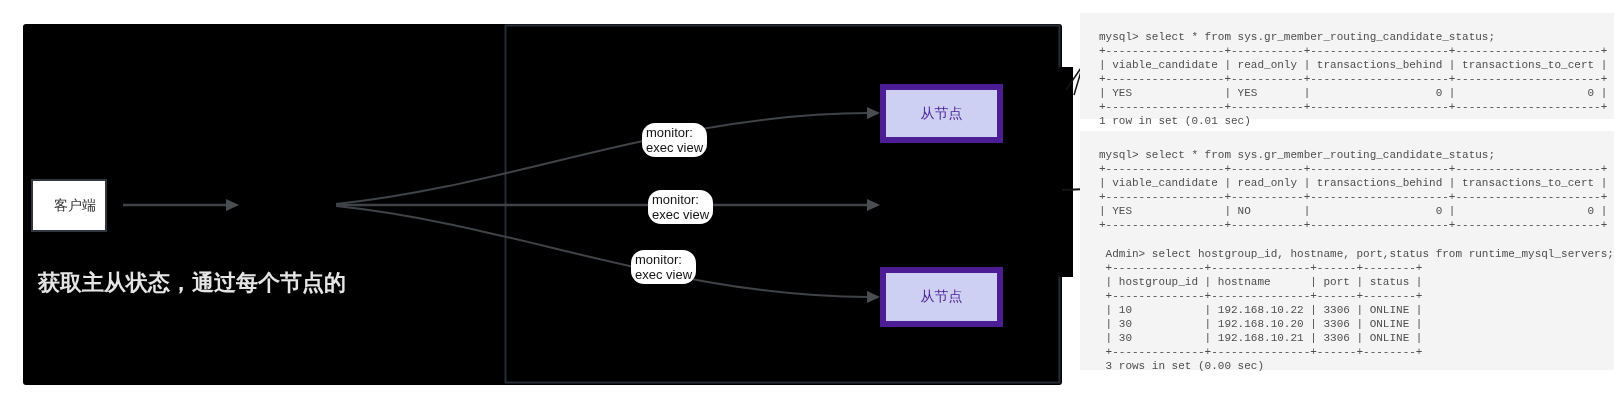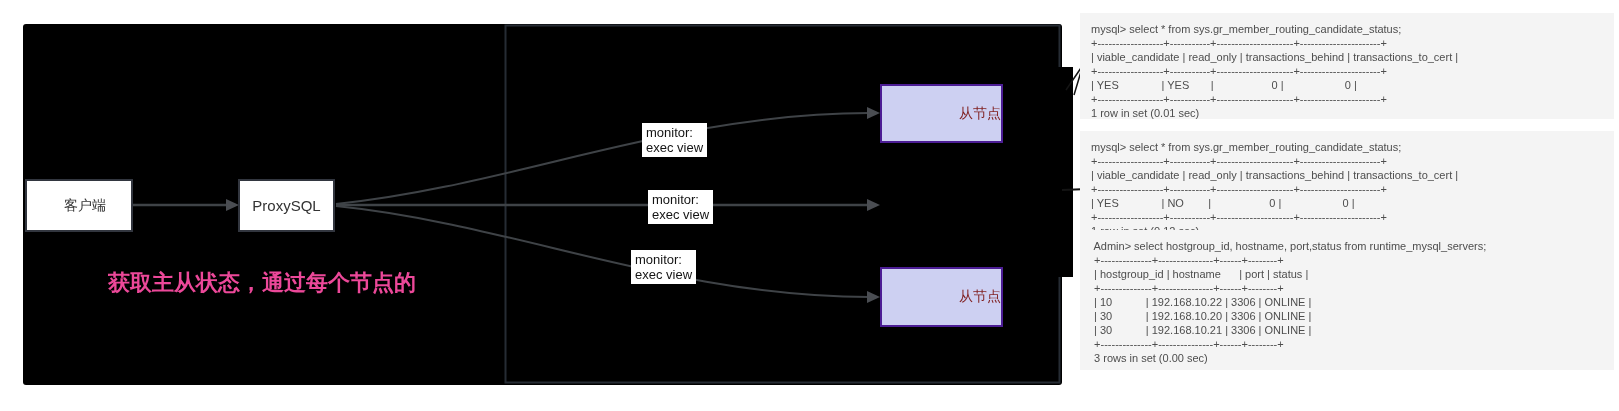--- a/index.html
+++ b/index.html
@@ -15,48 +15,48 @@
   .panel-tab {
     position:absolute; left:1058px; top:67px; width:15px; height:210px;
     background:#000000;
   }
   svg.layer { position:absolute; left:0; top:0; pointer-events:none; }
   .dbox {
     position:absolute; box-sizing:border-box; display:flex;
     align-items:center; justify-content:center;
     background:#ffffff; border:2px solid #32363f; color:#333333; font-size:14px;
   }
-  .client-box   { left:2px;   top:155px; width:108px; height:53px;padding-left:12px; }
+  .client-box   { left:8px;   top:155px; width:76px; height:53px;padding-left:12px; }
   .proxy-box    { left:215px; top:155px; width:97px; height:53px; font-size:15px; }
   .node {
     position:absolute; left:857px; width:123px; height:59px; box-sizing:border-box;
-    border:2px solid #4c1d95; display:flex; align-items:center; justify-content:flex-end;
-    color:#7f1d1d; font-size:14px;
+    border:6px solid #4c1d95; display:flex; align-items:center; justify-content:center;
+    color:#4c1d95; font-size:14px;
   }
   .node-1 { top:60px;  background:#cdd0f2; }
   .node-2 { top:152px; background:#6ed8d2; }
   .node-3 { top:243px; background:#cdd0f2; height:60px; }
   .mlabel {
     position:absolute; background:#ffffff; color:#141414;
-    font-size:13px; line-height:15px; padding:2px 4px; white-space:nowrap;
+    font-size:13px; line-height:15px; padding:2px 4px; white-space:nowrap;border-radius:13px;
   }
   .mlabel-1 { left:619px; top:99px;  }
   .mlabel-2 { left:625px; top:166px; }
   .mlabel-3 { left:608px; top:226px; }
   .caption {
-    position:absolute; left:15px; top:245px; width:448px; text-align:center;
-    color:#ec4899; font-weight:bold; font-size:22px; line-height:28px;
+    position:absolute; left:15px; top:245px; width:448px; 
+    color:#e5e5e5; font-weight:bold; font-size:22px; line-height:28px;
   }
   
   .term {
     position:absolute; left:1080px; width:534px; box-sizing:border-box;
     background:#f4f4f4; padding:5px 0 5px 7px;
   }
   .term pre {
-    margin:4px; font-family:Liberation Sans, sans-serif;
+    margin:12px; font-family:Liberation Mono, monospace;
     font-size:11px; line-height:14px; white-space:pre; color:#4d4d4d;
   }
   .term-1 { top:13px;  height:106px; }
   .term-2 { top:131px; height:102px; }
   .term-3 { top:230px; height:140px; }
 </style>
 </head>
 <body>
 
 <div class="stage">
@@ -75,23 +75,20 @@
       <path d="M313,182 C 490,200 650,273 846,273" fill="none" stroke="#3f4347" stroke-width="2"></path>
       <polygon points="844,83 857,89 844,95" fill="#4a4d52"></polygon>
       <polygon points="844,175 857,181 844,187" fill="#4a4d52"></polygon>
       <polygon points="844,267 857,273 844,279" fill="#4a4d52"></polygon>
     </svg>
 
     <div class="dbox client-box">
       <span>客户端</span>
     </div>
 
-    <div class="dbox proxy-box">
-      <span>ProxySQL</span>
-    </div>
 
     <div class="mlabel mlabel-1">
       <div>monitor:</div>
       <div>exec view</div>
     </div>
     <div class="mlabel mlabel-2">
       <div>monitor:</div>
       <div>exec view</div>
     </div>
     <div class="mlabel mlabel-3">

